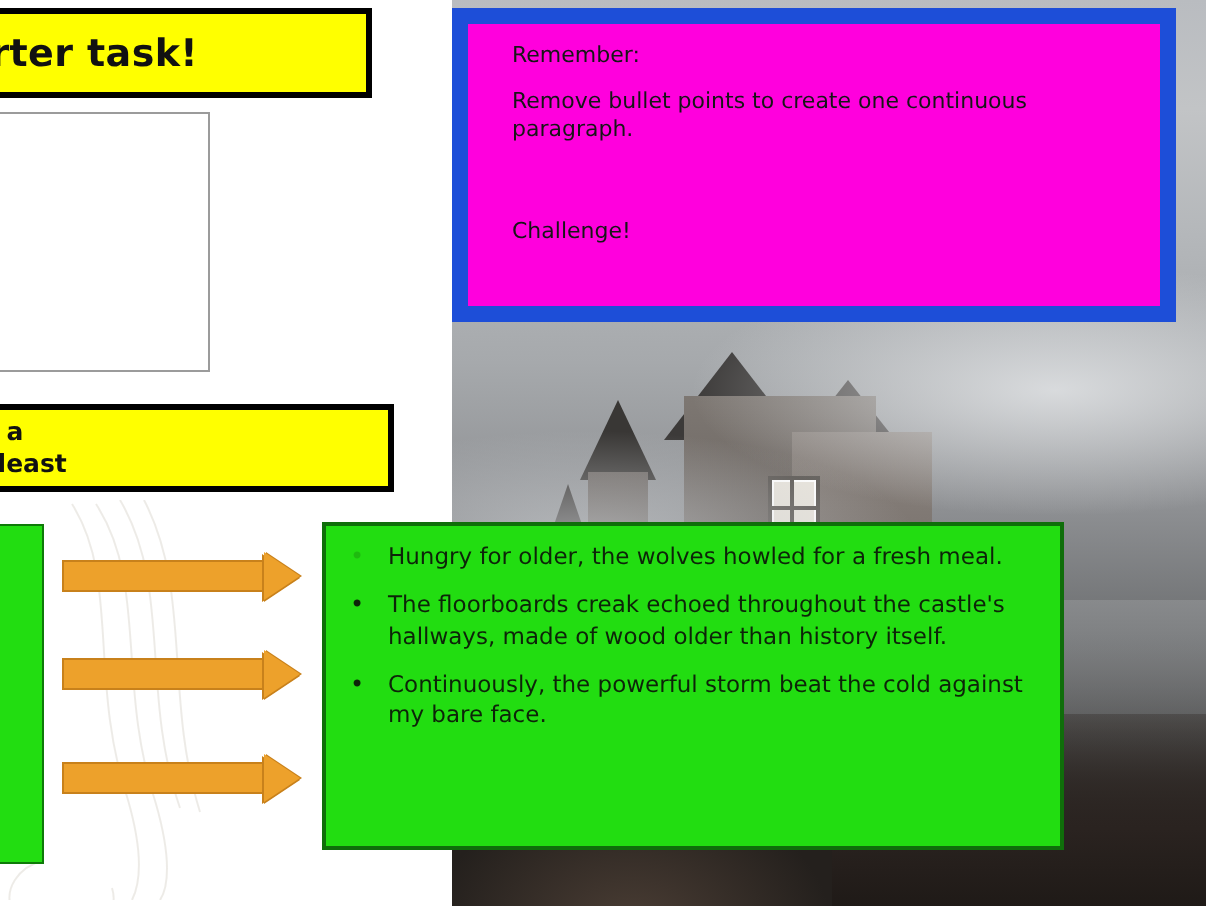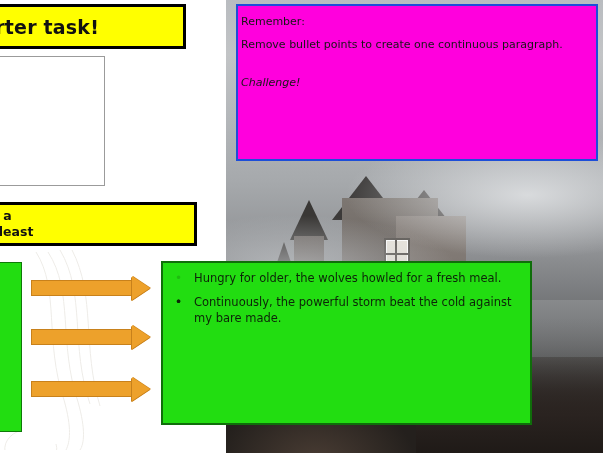--- a/index.html
+++ b/index.html
@@ -159,31 +159,31 @@
     left:-96px;top:202px;width:293px;height:44px;
     background:#ffff00;
     border:3px solid #000000;
     color:#111111;
     font-size:12.5px;font-weight:bold;
     line-height:1.28;
     padding:3px 8px;
   }
 
   .remember-box{
-    left:236px;top:4px;width:362px;height:157px;
+    left:226px;top:4px;width:362px;height:157px;
     background:#ff00dd;
-    border:2px solid #1d4ed8;
+    border:8px solid #1d4ed8;
     color:#161616;
-    padding:9px 3px;
+    padding:9px 22px;
     font-size:11px;
     line-height:1.32;
   }
   .remember-box .hdr{margin-bottom:8px;}
-  .remember-box .para{margin-bottom:24px;}
-  .remember-box .chl{margin-bottom:6px;font-style:italic;}
+  .remember-box .para{margin-bottom:36px;}
+  .remember-box .chl{margin-bottom:6px;}
 
   .green-left{
     left:-6px;top:262px;width:28px;height:170px;
     background:#22dd11;
     border:1px solid #0e7a08;
   }
 
   .green-box{
     left:161px;top:261px;width:371px;height:164px;
     background:#22dd11;
@@ -301,21 +301,22 @@
   </div>
 
   <div class="box green-box">
     <ul class="bullets">
       <li>
         <span class="bl">•</span>
         <span>Hungry for older, the wolves howled for a fresh meal.</span>
       </li>
       <li>
         <span class="bl">•</span>
+        <span>The floorboards creak echoed throughout the castle's hallways, made of wood older than history itself.</span>
       </li>
       <li>
         <span class="bl">•</span>
-        <span>Continuously, the powerful storm beat the cold against my bare made.</span>
+        <span>Continuously, the powerful storm beat the cold against my bare face.</span>
       </li>
     </ul>
   </div>
 
 </div>
 
 </body></html>

